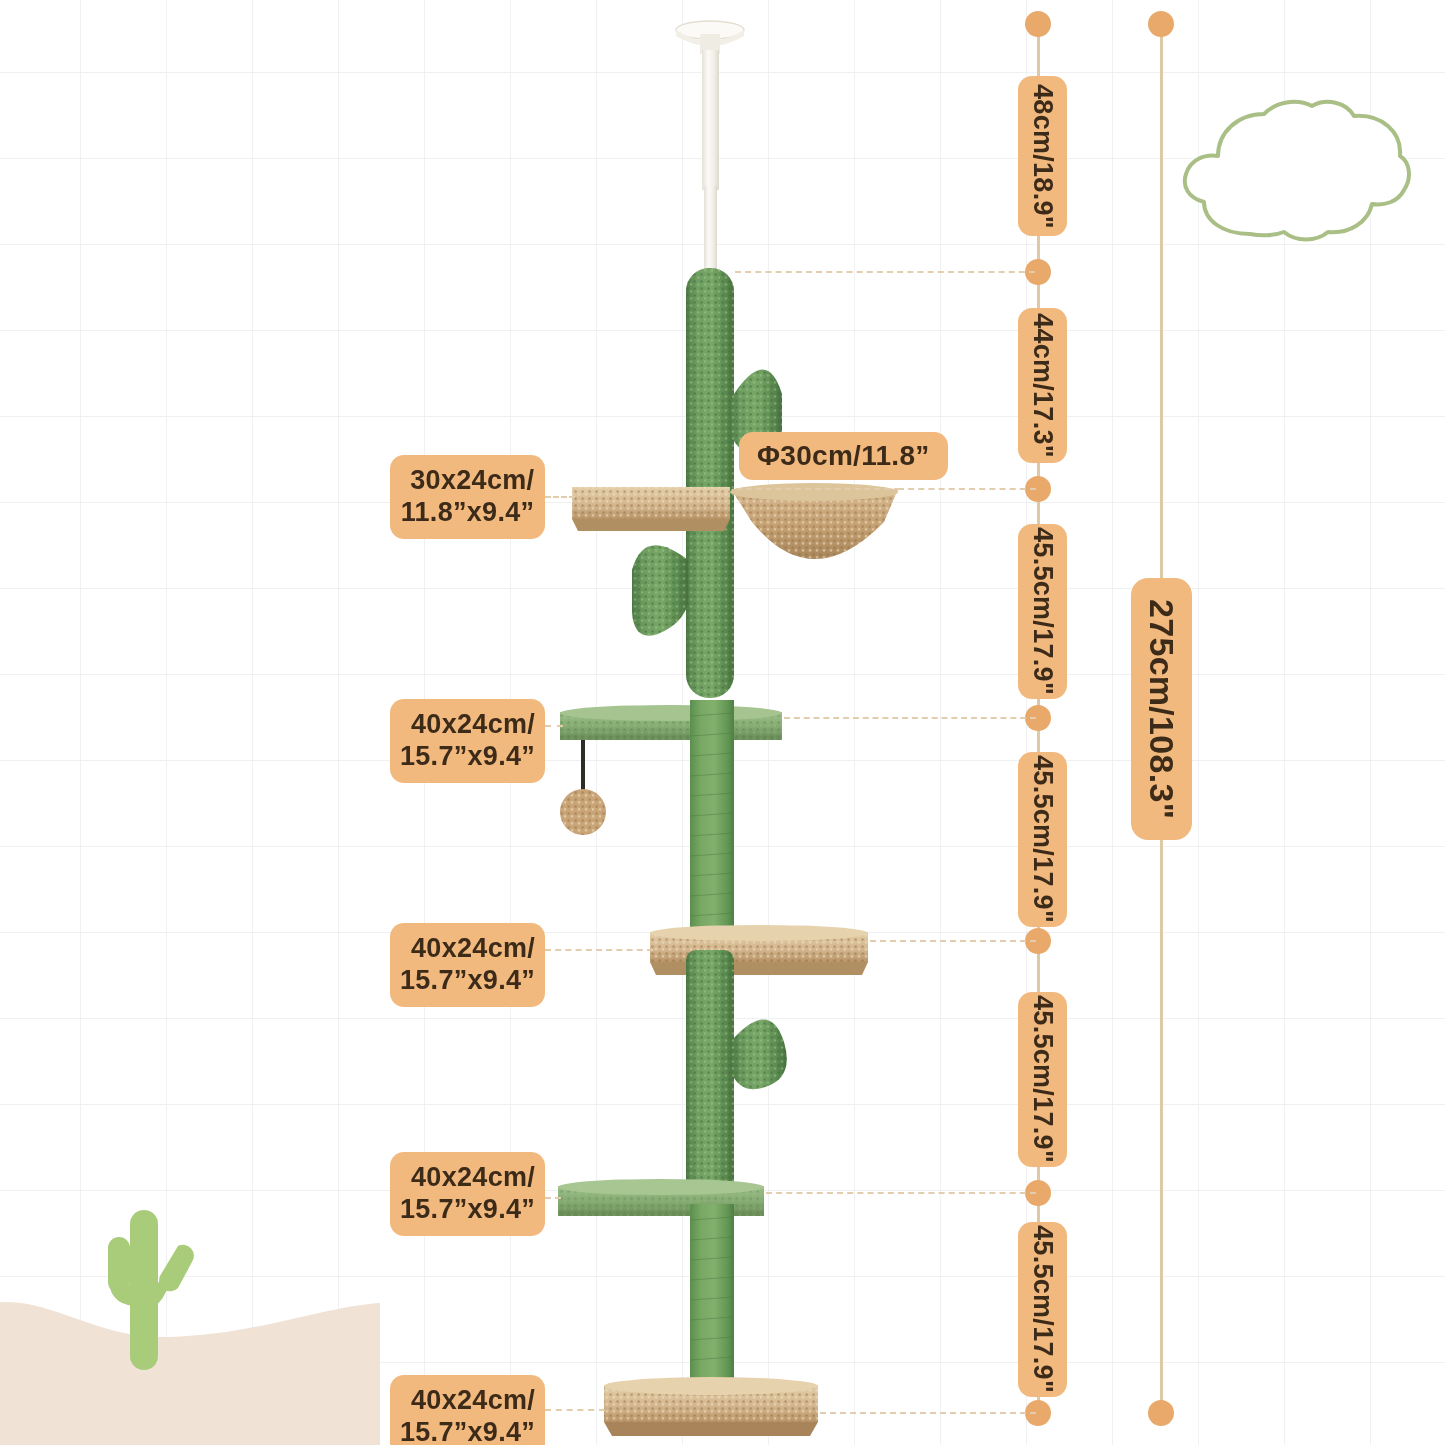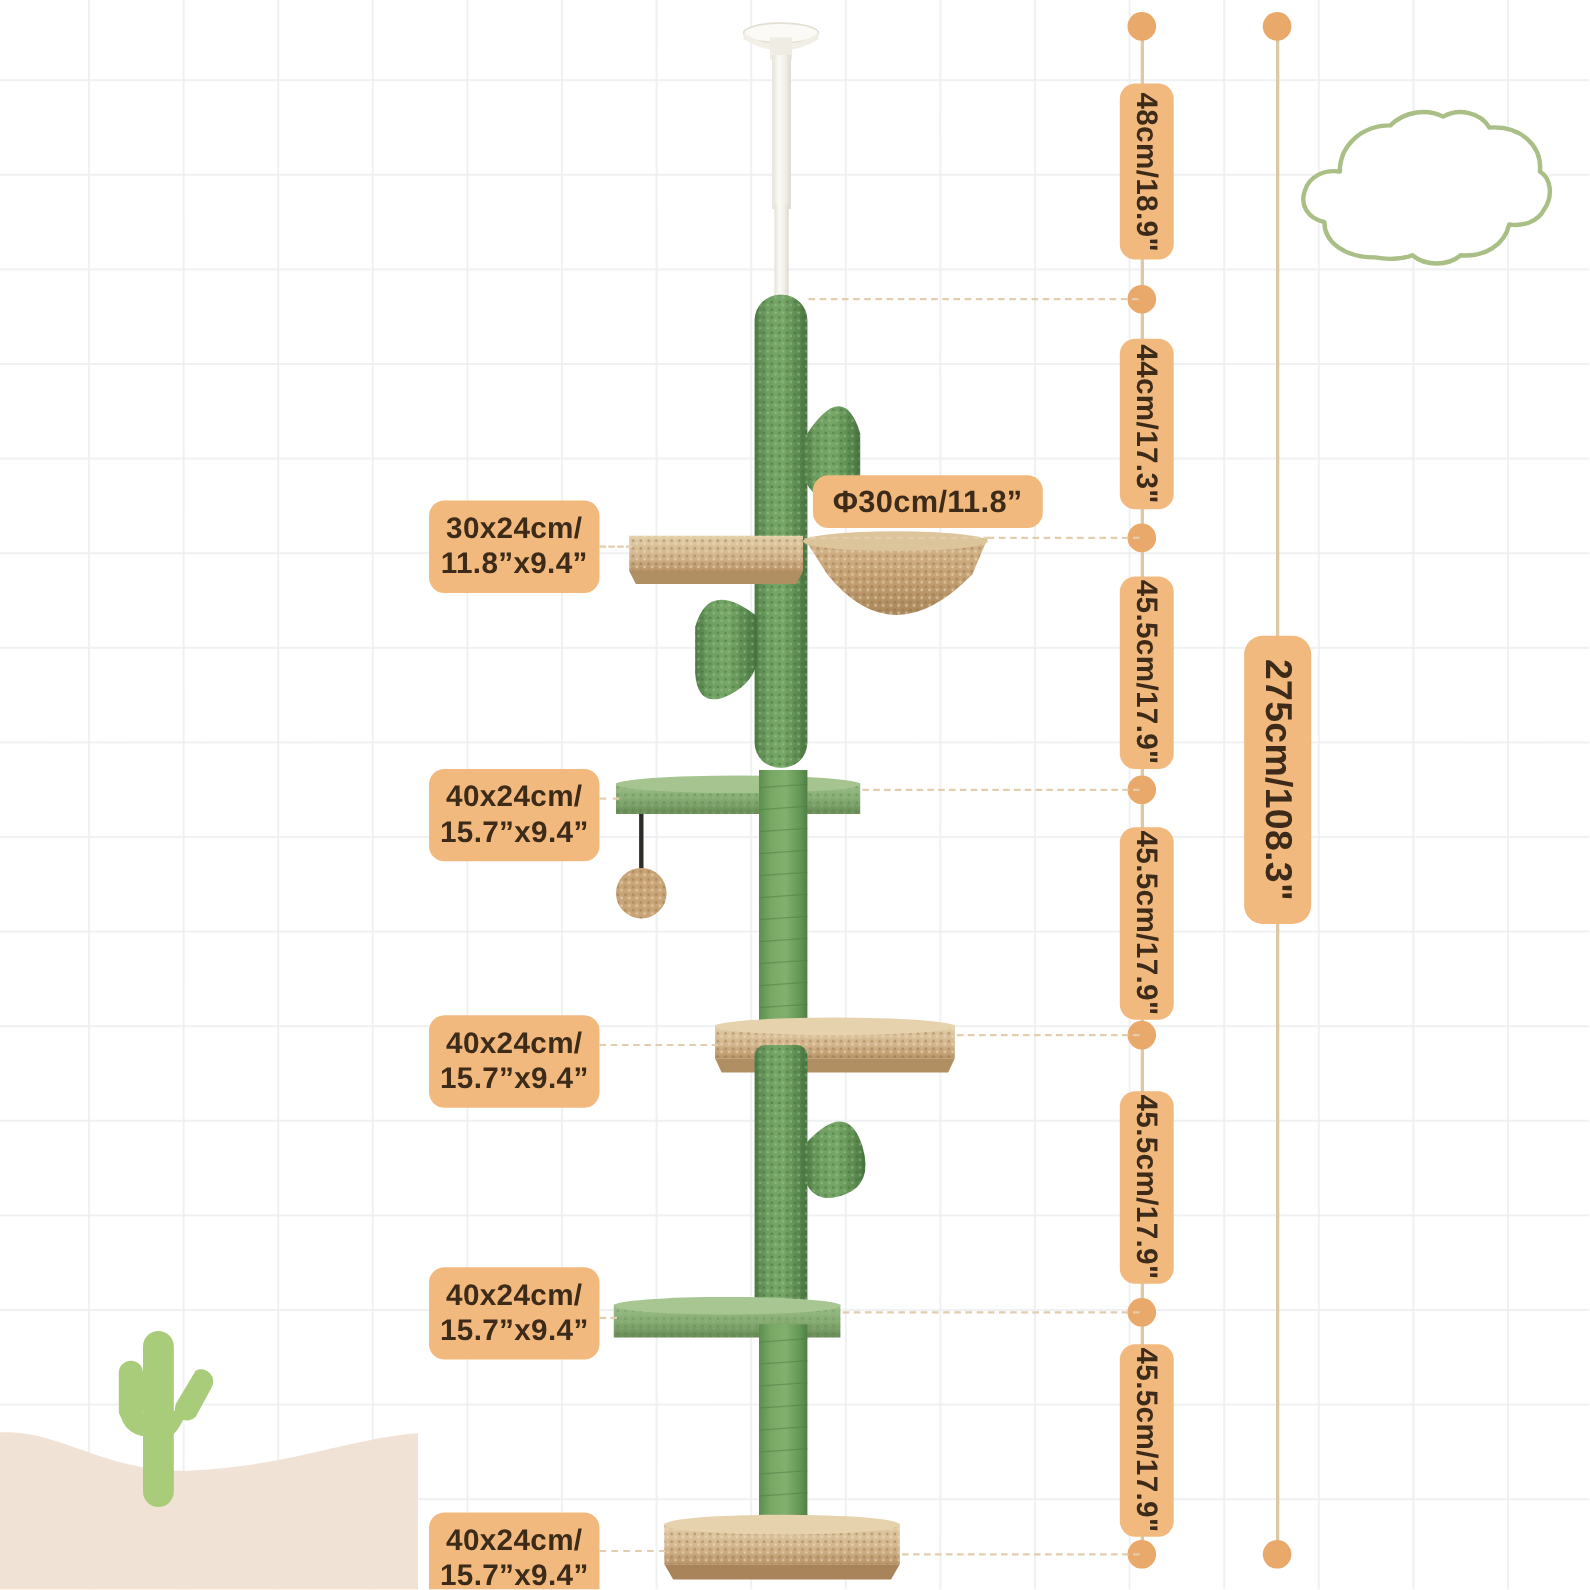--- a/index.html
+++ b/index.html
@@ -30,21 +30,21 @@
   .dash{position:absolute;height:0;border-top:2px dashed #e2cdae;transform:translateY(-50%);}
 
   
   .badge{
     position:absolute;background:#f2b97e;border-radius:14px;
     color:#3d2b1a;font-weight:bold;letter-spacing:.3px;
     display:flex;align-items:center;justify-content:center;
     box-sizing:border-box;
   }
   .badge.h{ 
-    padding:10px 14px;font-size:27px;line-height:1.18;text-align:center;
+    padding:10px 14px;font-size:27px;line-height:1.18;text-align:right;
     white-space:pre-line;
   }
   .badge.single{padding:9px 18px;font-size:28px;white-space:nowrap;}
   .badge.v{ 
     writing-mode:vertical-rl;font-size:27px;padding:16px 9px;white-space:nowrap;
   }
   .badge.v.big{font-size:34px;padding:20px 11px;border-radius:17px;}
 
   
   #tree{position:absolute;left:0;top:0;width:1445px;height:1445px;}

